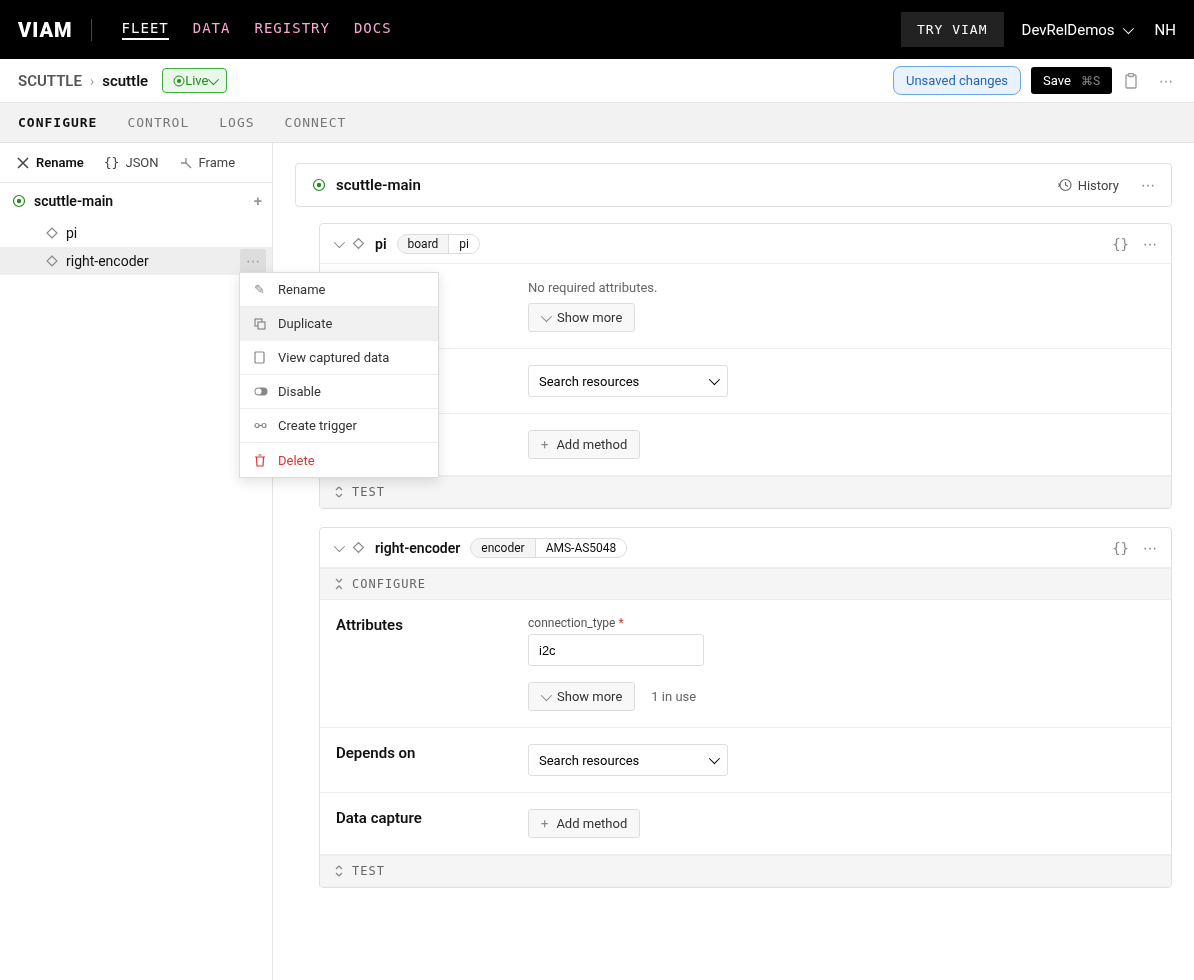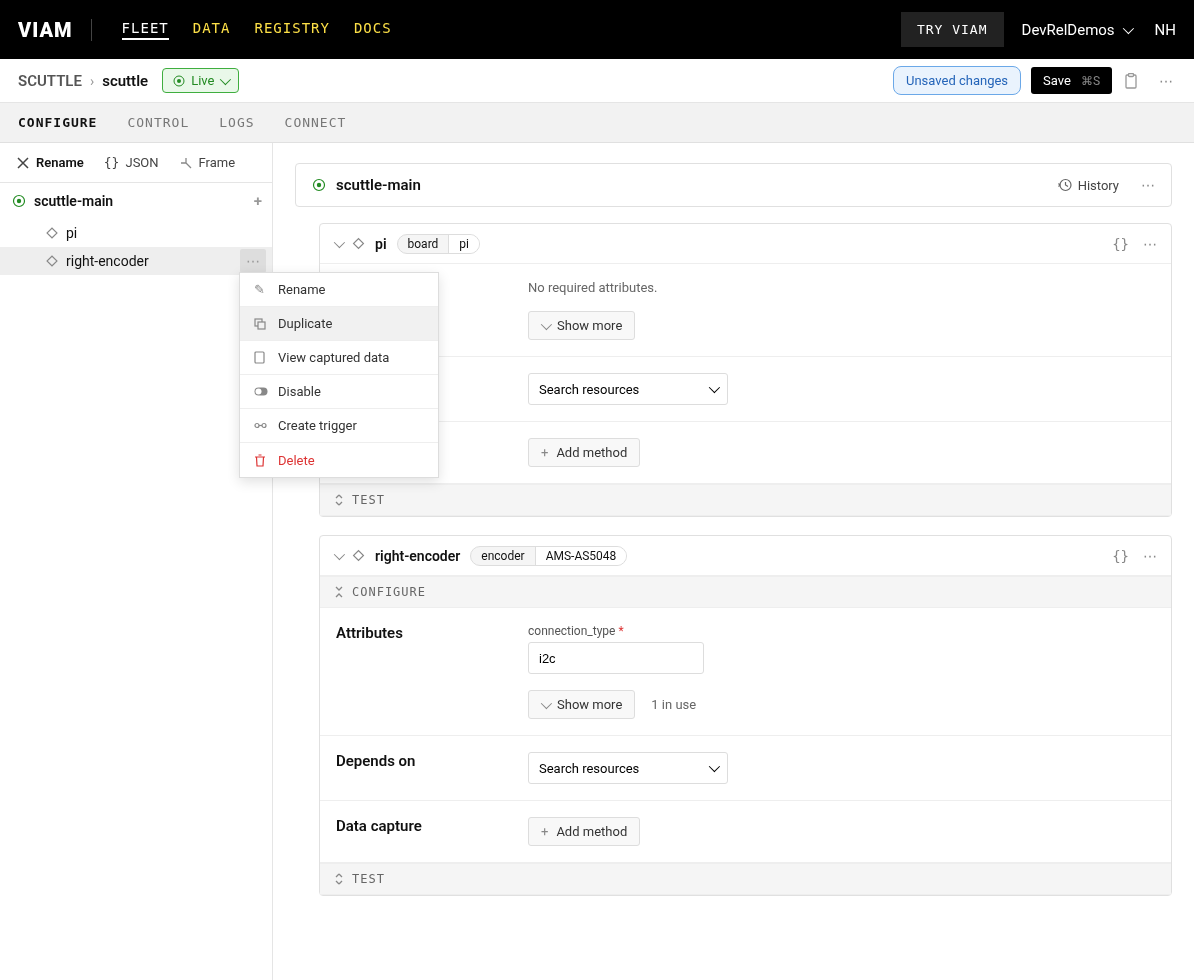--- a/index.html
+++ b/index.html
@@ -3,32 +3,32 @@
 <meta charset="utf-8">
 <style>
 * { box-sizing: border-box; margin: 0; padding: 0; }
 body { font-family: -apple-system, BlinkMacSystemFont, "Segoe UI", Roboto, sans-serif; font-size: 14px; color: #111; background: #fff; }
 
 
 .topbar { background: #000; color: #fff; height: 59px; display: flex; align-items: center; padding: 0 18px; }
 .logo { font-weight: 900; font-size: 20px; letter-spacing: 1px; margin-right: 18px; }
 .vdiv { width: 1px; height: 22px; background: #444; margin-right: 30px; }
 .topnav { display: flex; gap: 24px; flex: 1; }
-.topnav-item { font-family: "SF Mono", Monaco, monospace; font-size: 14px; letter-spacing: 1px; color: #fde047; cursor: pointer; }
+.topnav-item { font-family: "SF Mono", Monaco, monospace; font-size: 14px; letter-spacing: 1px; color: #f9a8d4; cursor: pointer; }
 .topnav-item.active { color: #fff; border-bottom: 2px solid #fff; padding-bottom: 2px; }
 .try-btn { background: #222; padding: 10px 16px; font-family: "SF Mono", Monaco, monospace; font-size: 13px; letter-spacing: 1px; margin-right: 18px; cursor: pointer; }
 .org { display: flex; align-items: center; gap: 8px; margin-right: 24px; cursor: pointer; font-size: 15px; }
 .user-badge { font-size: 15px; }
 
 
 .crumb-bar { height: 44px; border-bottom: 1px solid #e5e5e5; display: flex; align-items: center; padding: 0 18px; }
 .crumb { font-weight: 600; font-size: 15px; color: #555; }
 .crumb-sep { margin: 0 8px; color: #999; }
 .crumb.active { color: #111; }
-.live-pill { margin-left: 14px; display: flex; align-items: center; gap: 6px; border: 1px solid #3fae3f; background: #e9f8e9; color: #228b22; padding: 4px 10px; border-radius: 4px; font-size: 13px; cursor: pointer; }
+.live-pill { margin-left: 14px; display: flex; align-items: center; border: 1px solid #3fae3f; background: #e9f8e9; color: #228b22; padding: 4px 10px; border-radius: 4px; font-size: 13px; cursor: pointer; }
 .spacer { flex: 1; }
 .unsaved { border: 1px solid #6ba8e8; background: #eaf3fd; color: #2565b9; padding: 6px 12px; border-radius: 8px; font-size: 13px; }
 .save-btn { background: #000; color: #fff; padding: 6px 12px; border-radius: 3px; display: flex; gap: 10px; align-items: center; margin-left: 10px; cursor: pointer; font-size: 13px; }
 .save-sc { color: #888; font-size: 12px; }
 .icon-btn { margin-left: 12px; color: #888; cursor: pointer; width: 20px; text-align: center; }
 
 
 .tabs-bar { background: #f2f2f2; border-bottom: 1px solid #e0e0e0; height: 40px; display: flex; align-items: center; gap: 30px; padding: 0 18px; }
 .tab { font-family: "SF Mono", Monaco, monospace; font-size: 13px; letter-spacing: 1px; color: #777; cursor: pointer; }
 .tab.active { color: #111; font-weight: 600; }
@@ -283,21 +283,21 @@
           </div>
           <div class="right-icons">
             <span style="font-family:monospace">{}</span>
             <span>⋯</span>
           </div>
         </div>
 
         <div class="section">
           <div class="sec-label"></div>
           <div class="sec-body">
-            <div class="muted" style="margin-bottom:16px">No required attributes.</div>
+            <div class="muted" style="margin-bottom:8px">No required attributes.</div>
             <div class="btn">
               <span class="chev down" style="color:#888"></span>
               <span>Show more</span>
             </div>
           </div>
         </div>
 
         <div class="section">
           <div class="sec-label"></div>
           <div class="sec-body">

